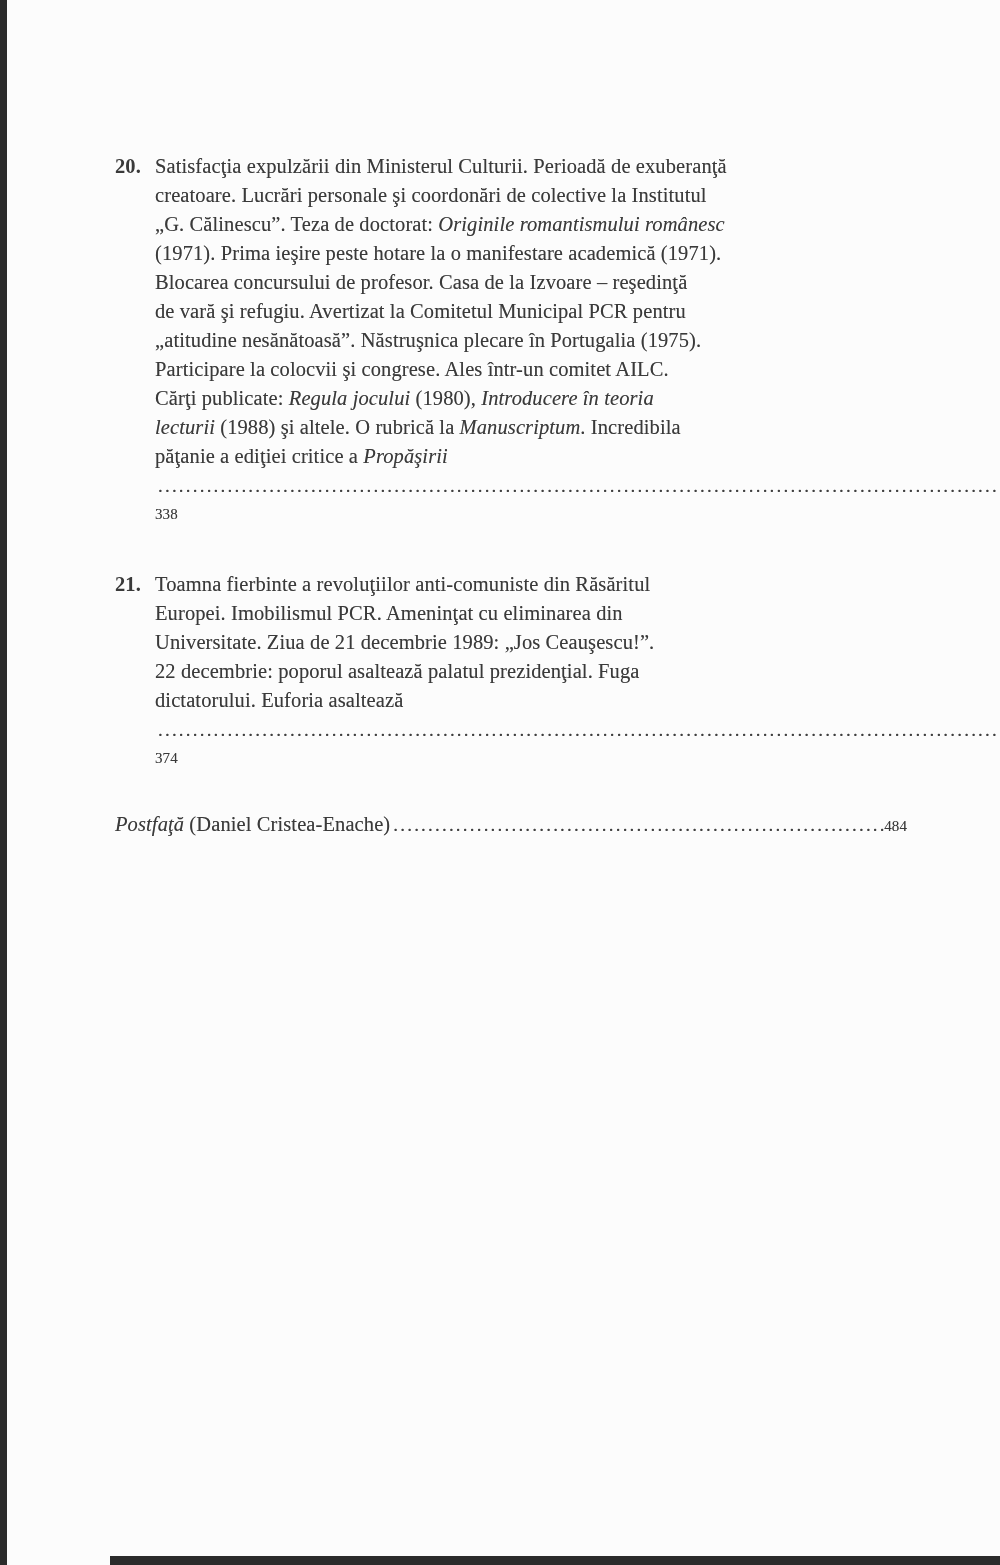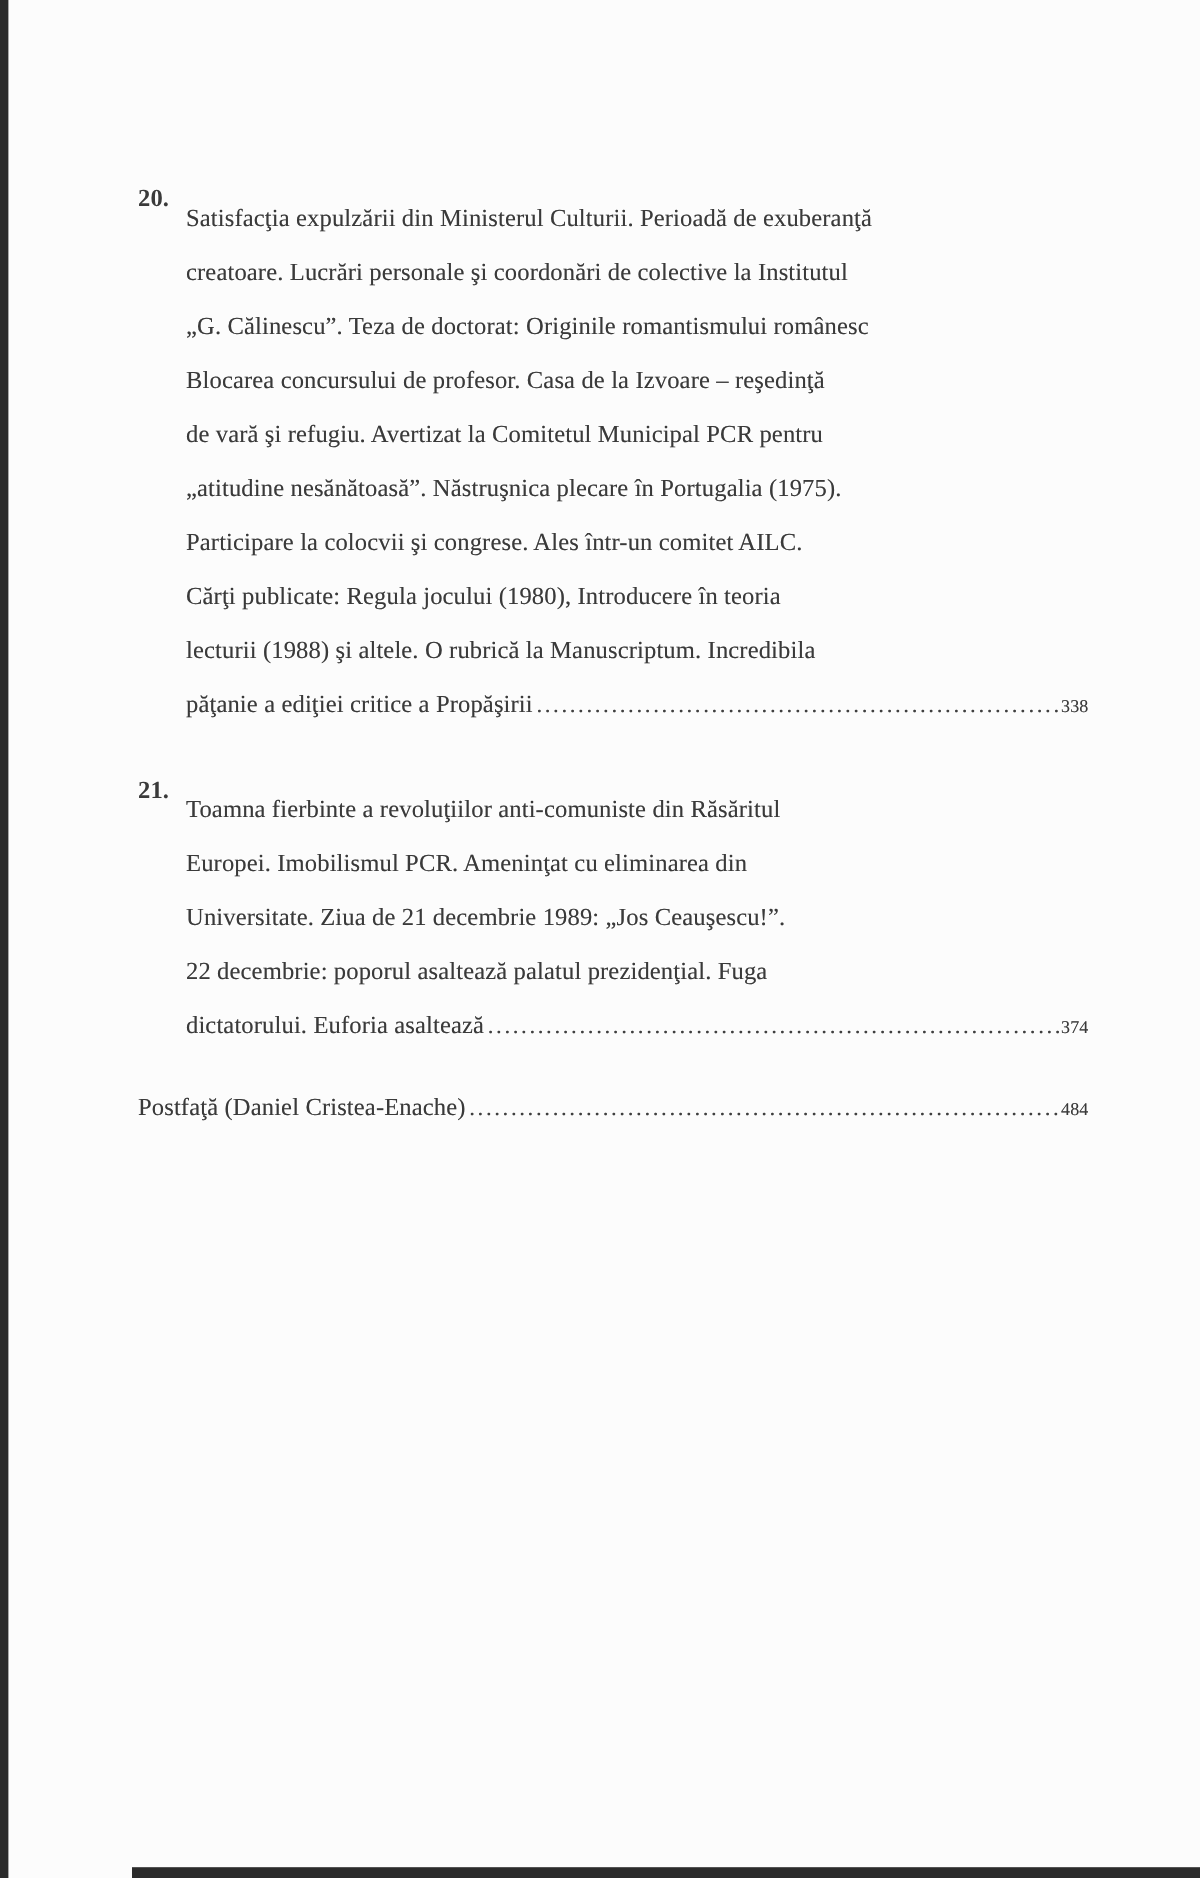--- a/index.html
+++ b/index.html
@@ -34,25 +34,24 @@
     font-size: 20.5px; line-height: 29px;
     letter-spacing: 0.1px;
     font-weight: bold;
   }
   .entry .ebody { flex: 1 1 auto; min-width: 0; }
   .line {
     font-size: 20.5px; line-height: 29px;
     letter-spacing: 0.1px;
     white-space: nowrap;
     text-shadow: 0 0 0.5px rgba(70,70,70,0.45);
-    margin-top: 16px;
   }
-  .line.lead { display: flex; align-items: baseline; }
+  .line.lead { display: flex; align-items: baseline; flex-direction: column; }
   .line.lead .txt { white-space: nowrap; flex: 0 0 auto; }
-  .it { }
+  .it { font-style: italic; }
   .dots {
     flex: 1 1 auto;
     overflow: hidden;
     white-space: nowrap;
     font-size: 19px;
     letter-spacing: 2.2px;
     padding: 0 2px 0 3px;
     color: #3f3f3f;
   }
   .pg { flex: 0 0 auto; font-size: 15px; }
@@ -73,20 +72,21 @@
 <div class="edge-bottom"></div>
 
 <div class="content">
 
   <div class="entry entry-20">
     <div class="num">20.</div>
     <div class="ebody">
       <div class="line"><span>Satisfacţia expulzării din Ministerul Culturii. Perioadă de exuberanţă</span></div>
       <div class="line"><span>creatoare. Lucrări personale şi coordonări de colective la Institutul</span></div>
       <div class="line"><span>„G. Călinescu”. Teza de doctorat: </span><span class="it">Originile romantismului românesc</span></div>
+      <div class="line"><span>(1971). Prima ieşire peste hotare la o manifestare academică (1971).</span></div>
       <div class="line"><span>Blocarea concursului de profesor. Casa de la Izvoare – reşedinţă</span></div>
       <div class="line"><span>de vară şi refugiu. Avertizat la Comitetul Municipal PCR pentru</span></div>
       <div class="line"><span>„atitudine nesănătoasă”. Năstruşnica plecare în Portugalia (1975).</span></div>
       <div class="line"><span>Participare la colocvii şi congrese. Ales într-un comitet AILC.</span></div>
       <div class="line"><span>Cărţi publicate: </span><span class="it">Regula jocului</span><span> (1980), </span><span class="it">Introducere în teoria</span></div>
       <div class="line"><span class="it">lecturii</span><span> (1988) şi altele. O rubrică la </span><span class="it">Manuscriptum</span><span>. Incredibila</span></div>
       <div class="line lead">
         <span class="txt"><span>păţanie a ediţiei critice a </span><span class="it">Propăşirii</span></span>
         <span class="dots">................................................................................................................................................................</span>
         <span class="pg">338</span>

